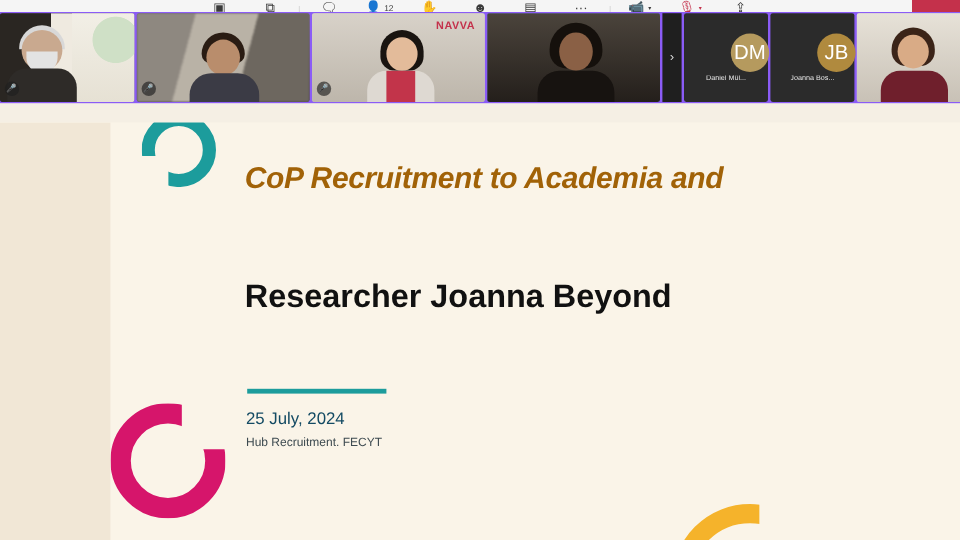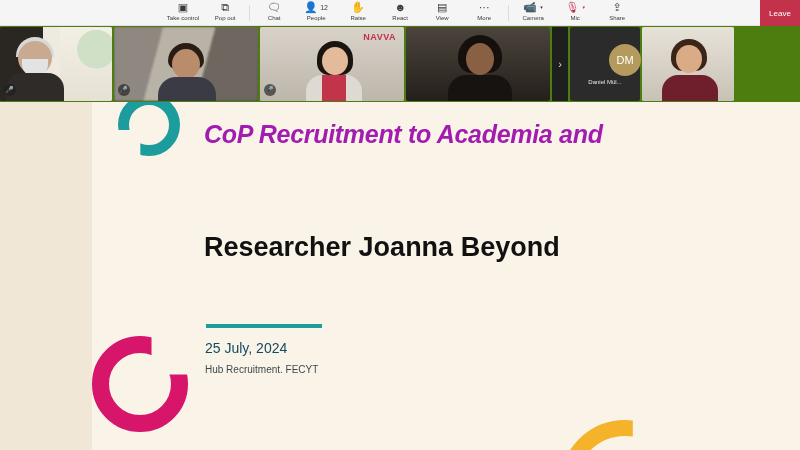--- a/index.html
+++ b/index.html
@@ -77,28 +77,29 @@
     height: 26px;
     min-width: 40px;
     display: flex; align-items: center; justify-content: center;
     font-size: 8px;
     padding: 0 0;
   }
   .mic-off .glyph { color: #c4314b; }
 
   
   .filmstrip {
-    position: absolute; top: 26px; left: 0;
+    position: absolute; top: 10px; left: 0;
     width: 800px; height: 76px;
-    background: #4d7c0f;
+    background: #8b5cf6;
     display: flex;
     align-items: stretch;
     gap: 2px;
     padding: 1px 0;
     overflow: hidden;
+    justify-content: space-between;
   }
   .tile {
     position: relative;
     height: 74px;
     overflow: hidden;
     border-radius: 2px;
     flex: 0 0 auto;
   }
   .tile .mic {
     position: absolute;
@@ -153,21 +154,21 @@
     background: #2b2b2b;
     display: flex; flex-direction: column;
     align-items: center; justify-content: center;
     gap: 3px;
     border-radius: 2px;
     flex: 0 0 auto;
   }
   .avtile .circle {
     width: 32px; height: 32px; border-radius: 50%;
     background: #b59a5e;
-    color: #fff; font-size: 11px;
+    color: #fff; font-size: 17px;
     display:flex; align-items:center; justify-content:center;margin-left:40px;
   }
   .avtile.b .circle { background: #b08a3e; }
   .avtile .nm { font-size: 6px; color: #e6e6e6; max-width: 64px; overflow: hidden; white-space: nowrap; }
 
   .v5 { width: 92px; background: #ddd7cd; }
   .v5 .wall { position:absolute; inset:0; background: linear-gradient(180deg,#e7e2d8 0%, #c8c1b6 100%);}
   .v5 .head { position:absolute; left:34px; top:18px; width:26px; height:28px; border-radius:50%; background:#d9ab86;}
   .v5 .hair { position:absolute; left:29px; top:12px; width:36px; height:32px; border-radius:18px 18px 12px 12px; background:#3b2418;}
   .v5 .body { position:absolute; left:20px; top:48px; width:56px; height:28px; border-radius:16px 16px 0 0; background:#6f1f2c;}
@@ -214,25 +215,25 @@
   }
   .ring-yellow {
     left: 560px; top: 318px;
     width: 130px; height: 130px;
     border-width: 16px;
     border-color: #f5b32b;
     clip-path: polygon(0 0, 56% 0, 56% 30%, 100% 30%, 100% 100%, 0 100%);
   }
 
   .title-1 {
-    position: absolute; left: 204px; top: 17px;
+    position: absolute; left: 204px; top: 32px;
     width: 480px;
     font-size: 25px; line-height: 31px;
     font-style: italic; font-weight: bold;
-    color: #a21caf;
+    color: #a16207;
     letter-spacing: -0.3px;
   }
   .title-2 {
     position: absolute; left: 204px; top: 128px;
     width: 470px;
     font-size: 27px; line-height: 34px;
     font-weight: bold;
     color: #111;
   }
   .rule {
@@ -351,20 +352,24 @@
       <div class="body"></div>
     </div>
 
     <div class="chev">›</div>
 
     <div class="avtile">
       <div class="circle">DM</div>
       <div class="nm">Daniel Mül...</div>
     </div>
 
+    <div class="avtile b">
+      <div class="circle">JB</div>
+      <div class="nm">Joanna Bos...</div>
+    </div>
 
     <div class="tile v5">
       <div class="wall"></div>
       <div class="hair"></div>
       <div class="head"></div>
       <div class="body"></div>
     </div>
   </div>
 
   <div class="slide">

